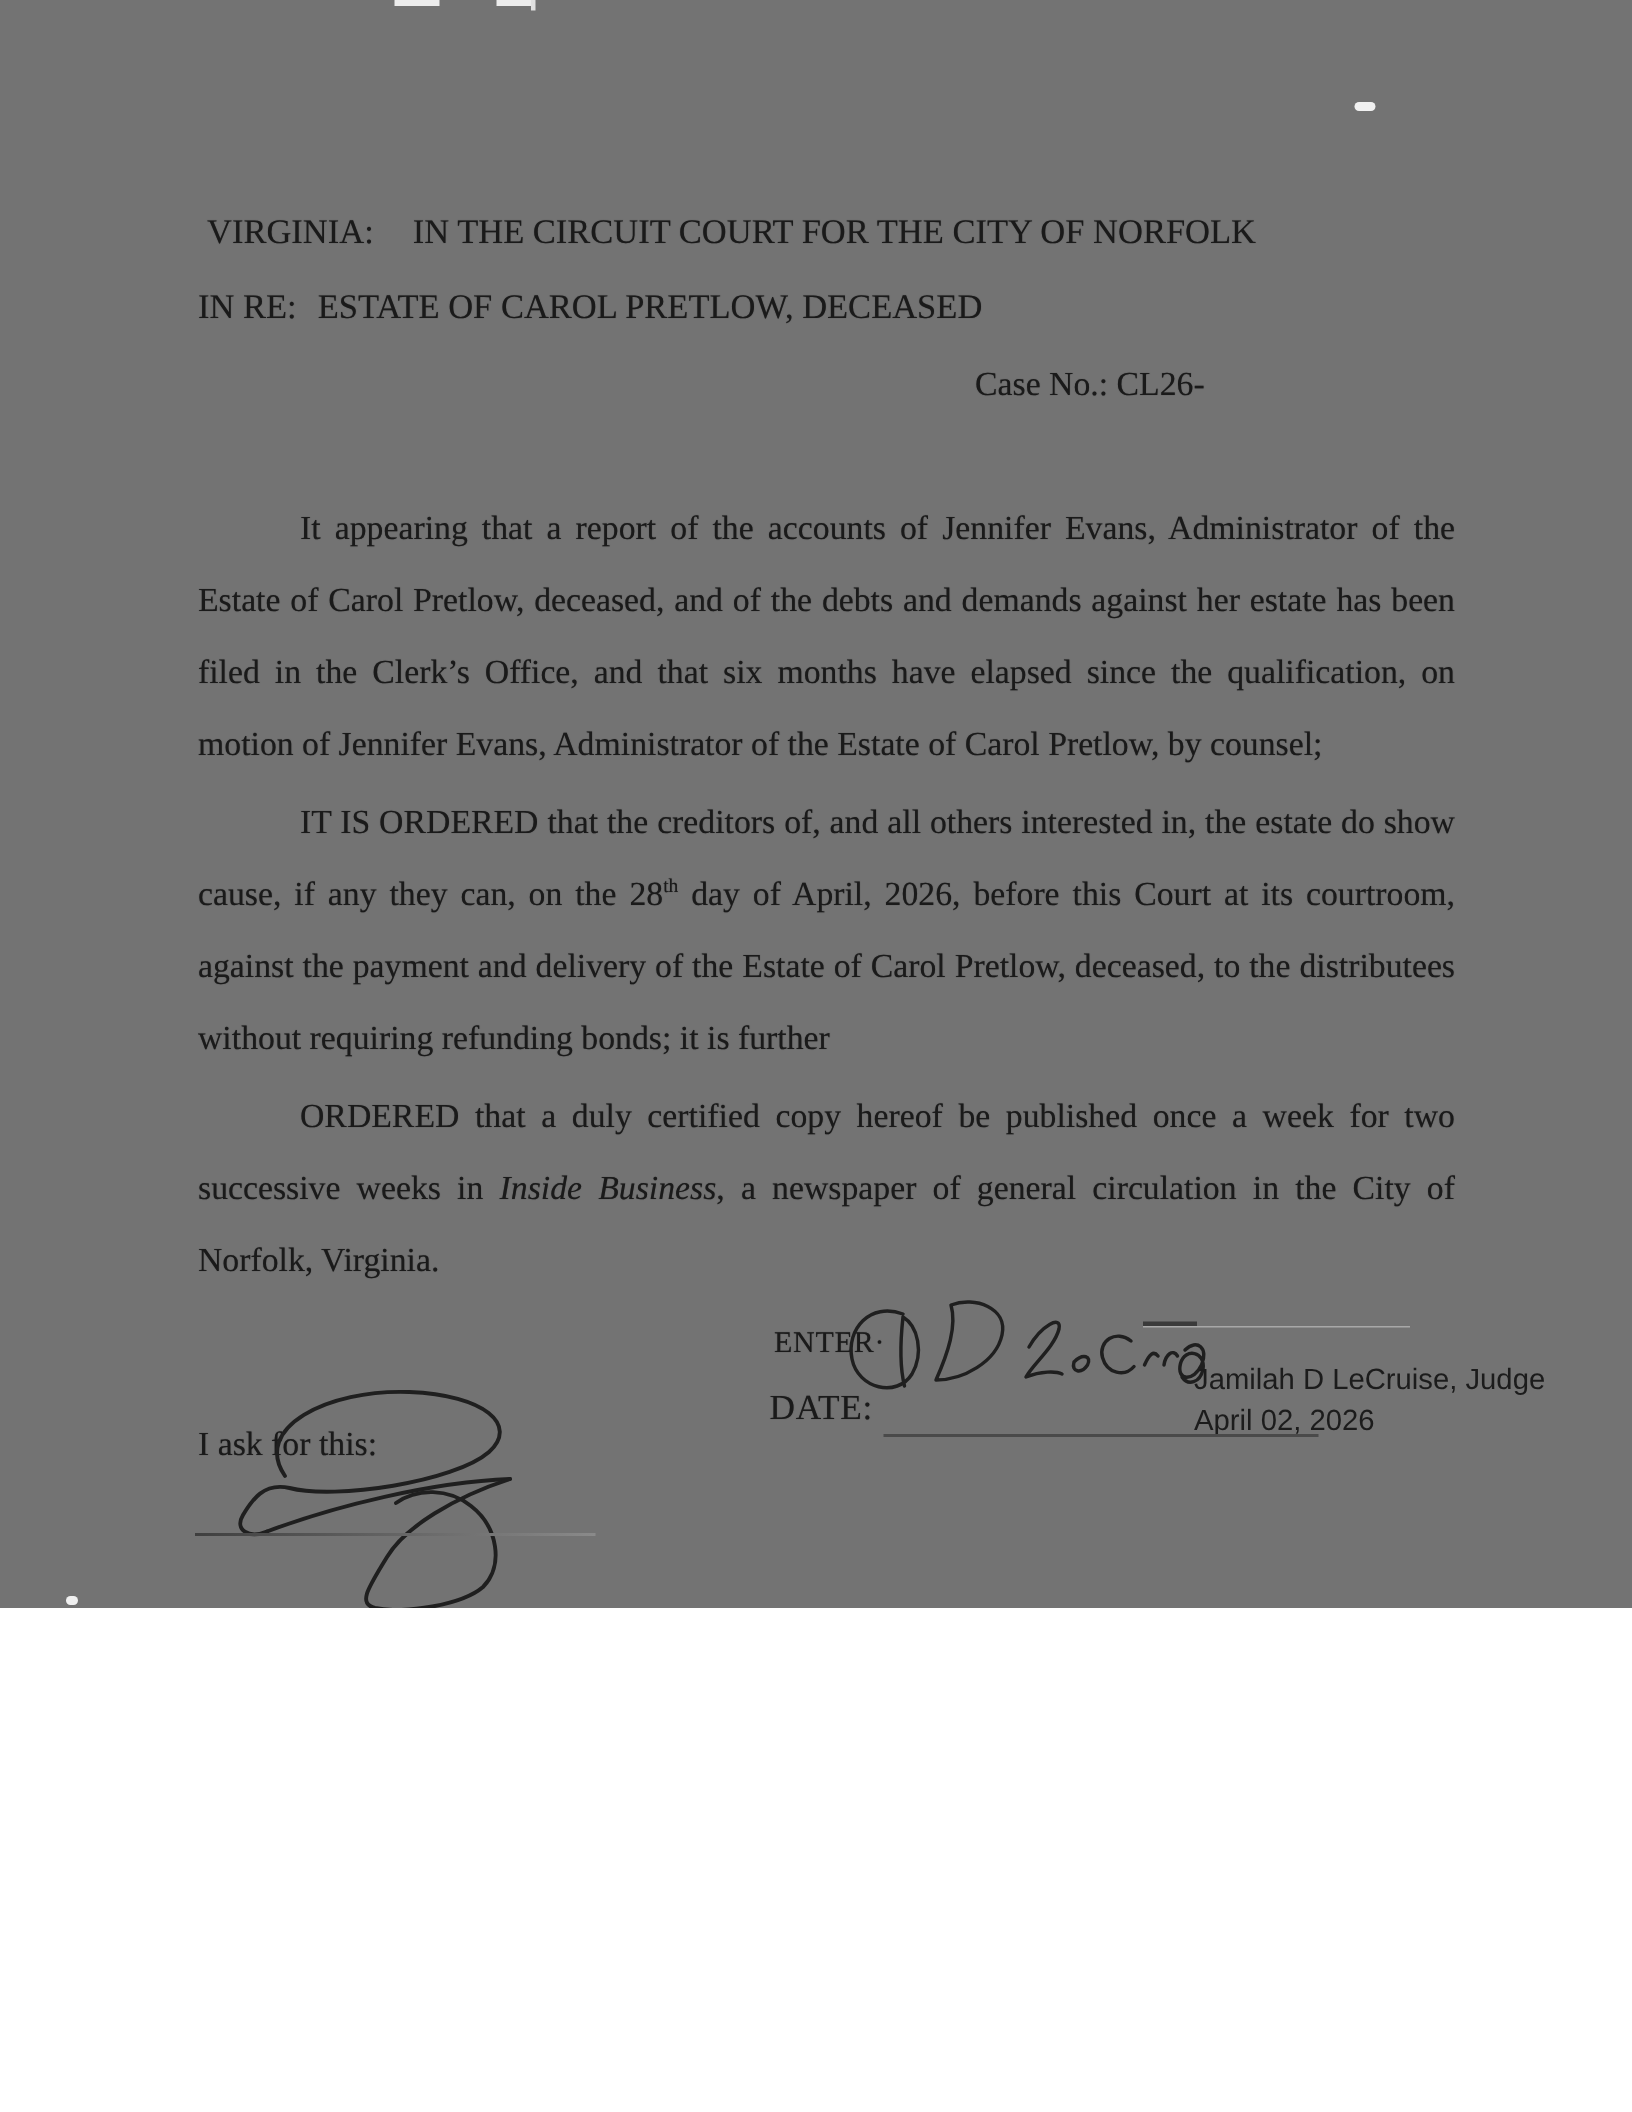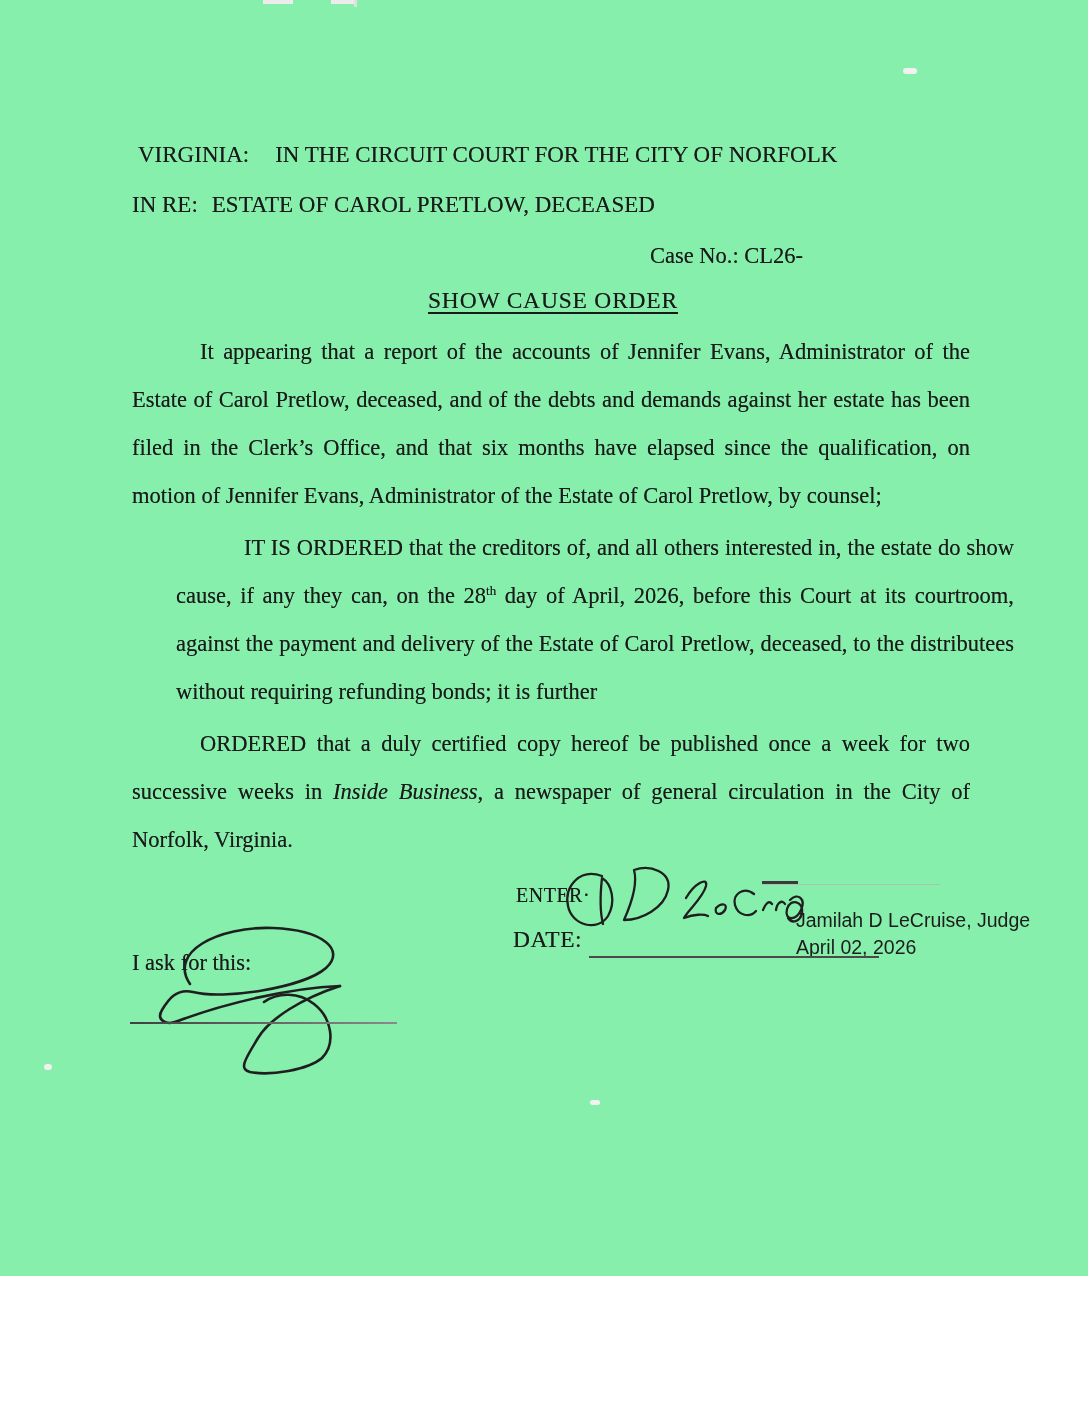--- a/index.html
+++ b/index.html
@@ -1,19 +1,19 @@
 <!DOCTYPE html>
 <html><head>
 <meta charset="utf-8">
 <style>
   html,body{margin:0;padding:0;background:#ffffff;}
   .page{
     position:relative;
-    width:1088px;height:1276px;
-    background:#86efac;
+    width:1088px;height:1072px;
+    background:#737373;
     font-family:"Liberation Serif", serif;
     color:#1a1a1a;
     overflow:hidden;
   }
   .abs{position:absolute;margin:0;}
   
   .ink{text-shadow:0 0 .6px rgba(20,20,20,.55);}
 
   .hdr{font-size:23px;white-space:nowrap;}
   .hdr .gap-lg{margin-left:26px;}
@@ -22,21 +22,21 @@
   .doc-title{
     left:428px;top:287px;font-size:23.5px;letter-spacing:.8px;
     text-decoration:underline;text-underline-offset:4px;
   }
   .bodypara{
     left:132px;width:838px;
     font-size:22.5px;line-height:48px;
     text-align:justify;text-indent:68px;font-family:Liberation Serif, serif;
   }
   .p1{top:328px;}
-  .p2{top:524px;margin-left:44px;}
+  .p2{top:524px;}
   .p3{top:720px;}
   .bodypara sup{font-size:13px;line-height:0;}
   .enter-label{left:516px;top:884px;font-size:20px;letter-spacing:.5px;}
   .date-label{left:513px;top:926px;font-size:23.5px;letter-spacing:.5px;}
   .date-line{left:589px;top:956px;width:290px;height:2px;background:#4a4a4a;}
   .stamp{
     left:796px;font-family:"Liberation Sans", sans-serif;
     font-size:19.5px;color:#1c1c1c;white-space:nowrap;margin-top:40px;
   }
   .stamp-name{top:869px;}
@@ -74,21 +74,20 @@
   <div class="abs a6"></div>
 
   <div class="abs hdr ink" style="left:138px;top:142px;">
     <span>VIRGINIA:</span><span class="gap-lg">IN THE CIRCUIT COURT FOR THE CITY OF NORFOLK</span>
   </div>
   <div class="abs hdr ink" style="left:132px;top:192px;text-align:center;">
     <span>IN RE:</span><span class="gap-sm">ESTATE OF CAROL PRETLOW, DECEASED</span>
   </div>
   <div class="abs caseno ink">Case No.: CL26-</div>
 
-  <div class="abs doc-title ink">SHOW CAUSE ORDER</div>
 
   <p class="abs bodypara p1 ink"><span>It appearing that a report of the accounts of Jennifer Evans, Administrator of the Estate of Carol Pretlow, deceased, and of the debts and demands against her estate has been filed in the Clerk’s Office, and that six months have elapsed since the qualification, on motion of Jennifer Evans, Administrator of the Estate of Carol Pretlow, by counsel;</span></p>
 
   <p class="abs bodypara p2 ink"><span>IT IS ORDERED that the creditors of, and all others interested in, the estate do show cause, if any they can, on the 28</span><sup>th</sup><span> day of April, 2026, before this Court at its courtroom, against the payment and delivery of the Estate of Carol Pretlow, deceased, to the distributees without requiring refunding bonds; it is further</span></p>
 
   <p class="abs bodypara p3 ink"><span>ORDERED that a duly certified copy hereof be published once a week for two successive weeks in </span><i>Inside Business</i><span>, a newspaper of general circulation in the City of Norfolk, Virginia.</span></p>
 
   <div class="abs enter-label ink">ENTER·</div>
 
   <div class="abs stamp-rule"></div>

